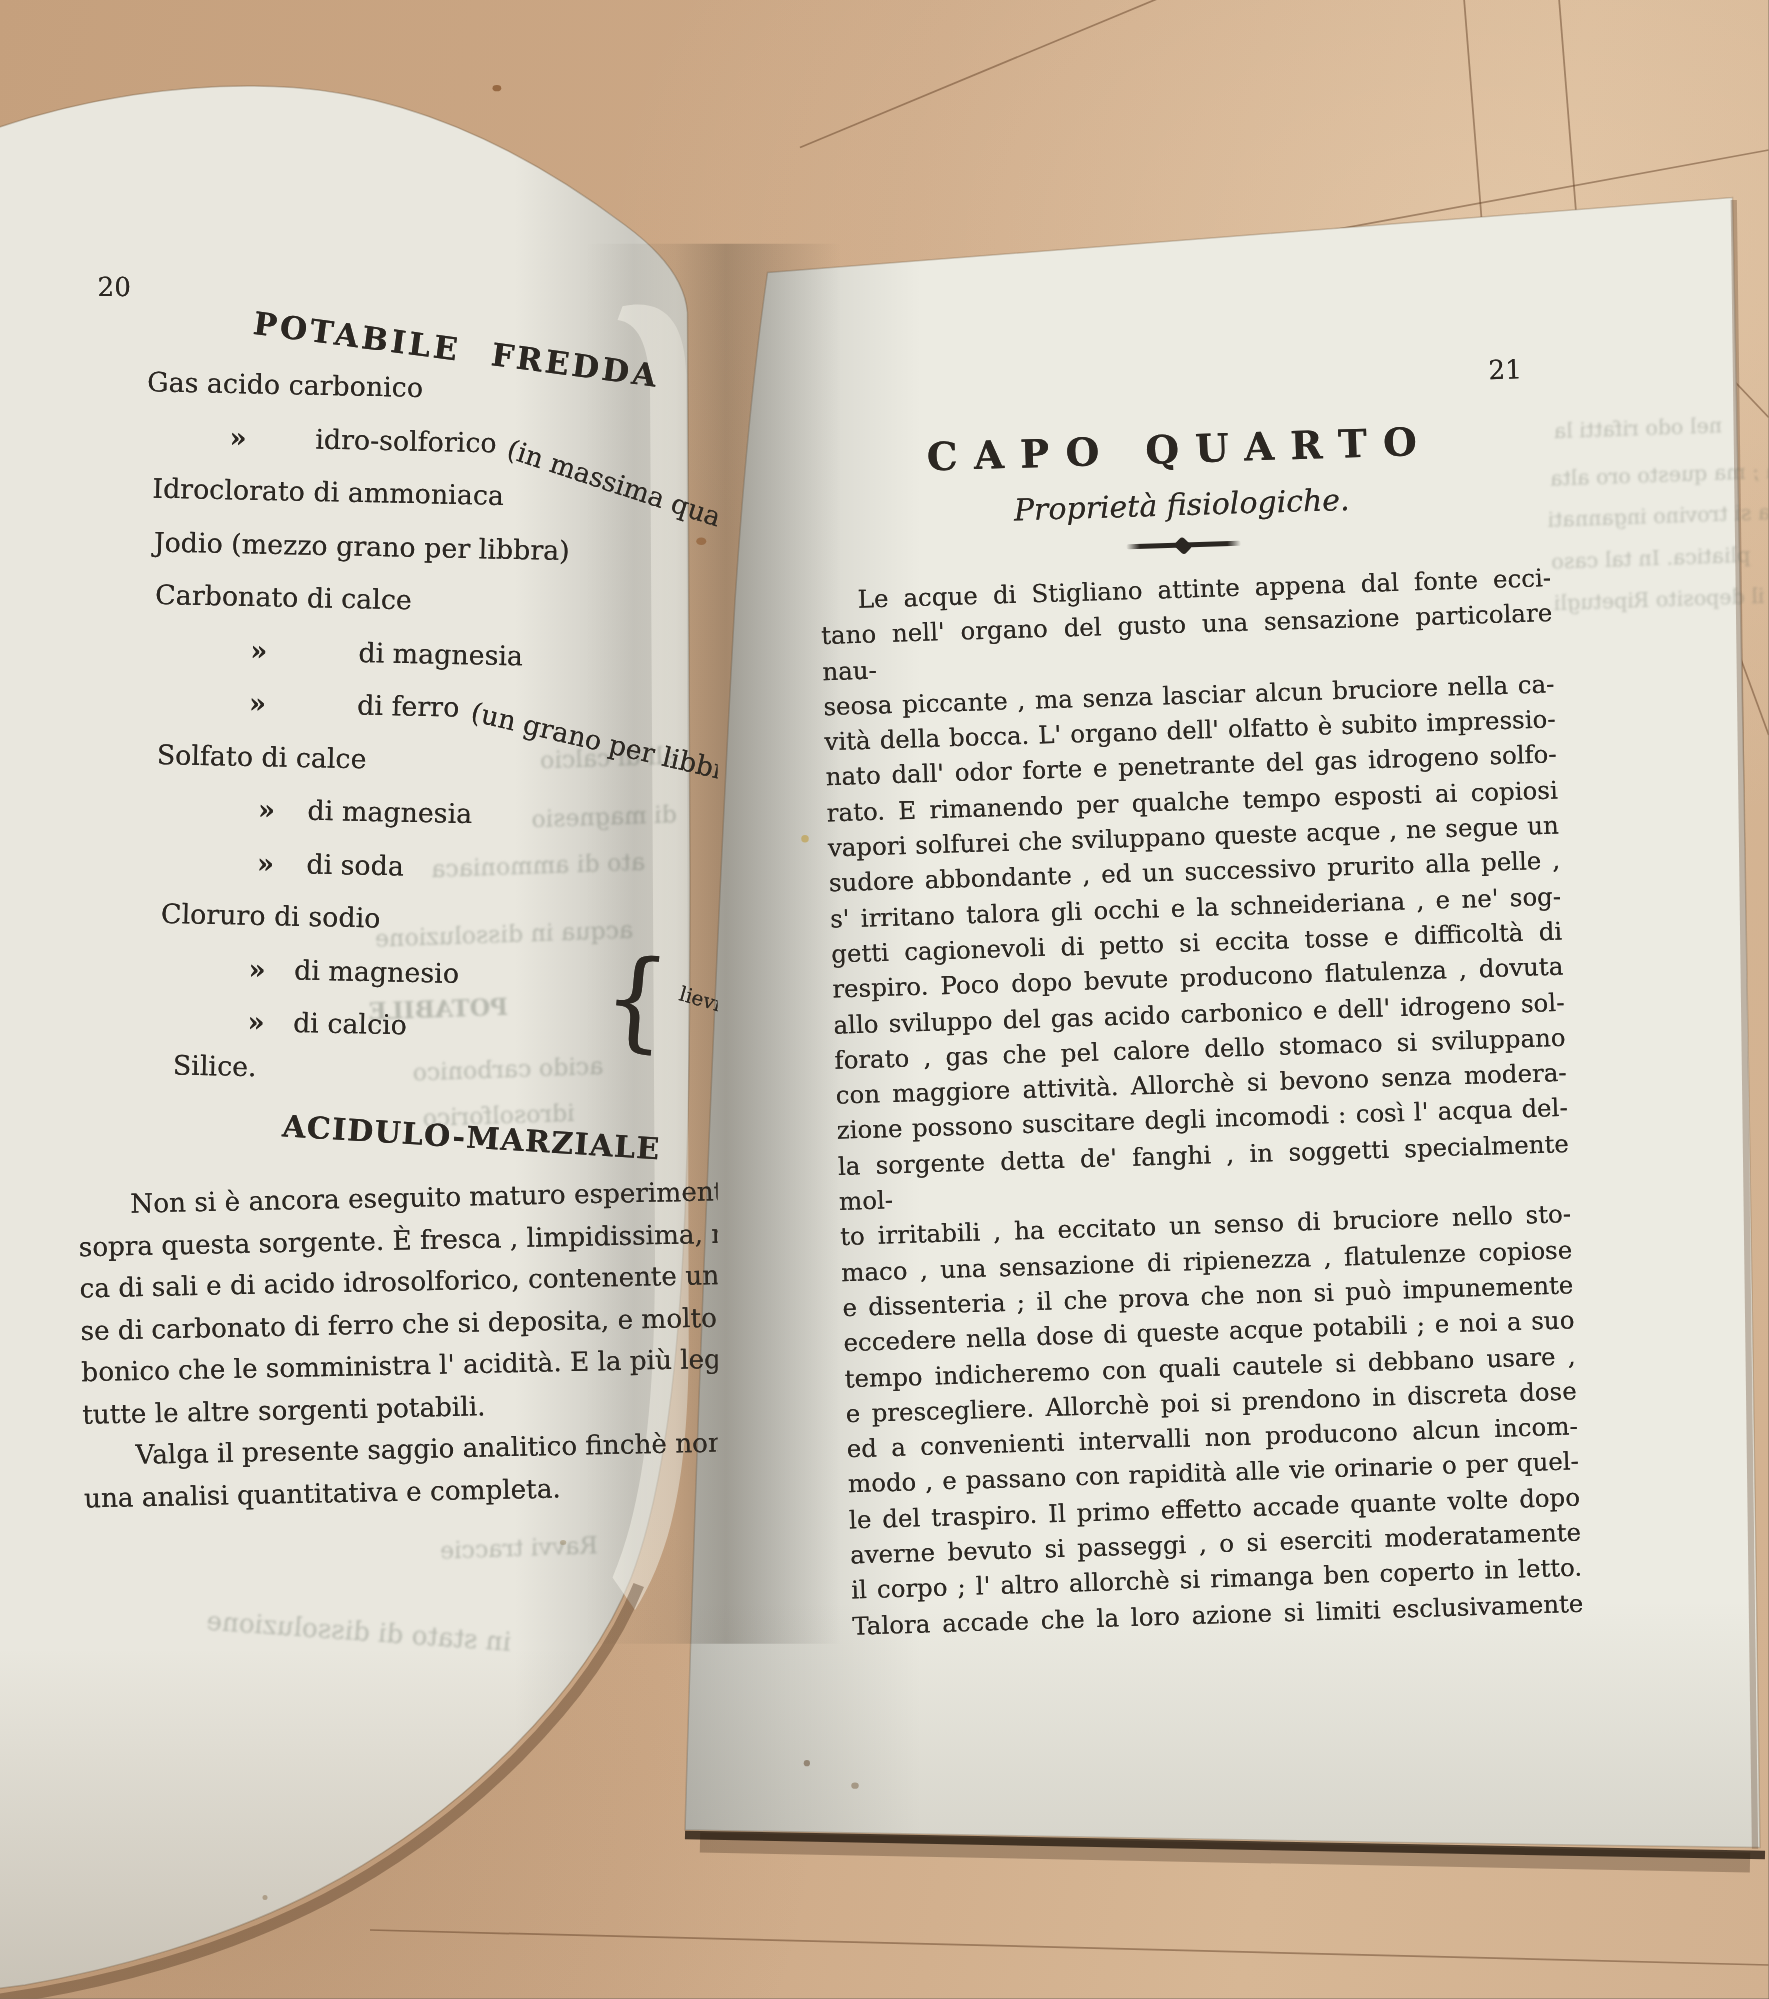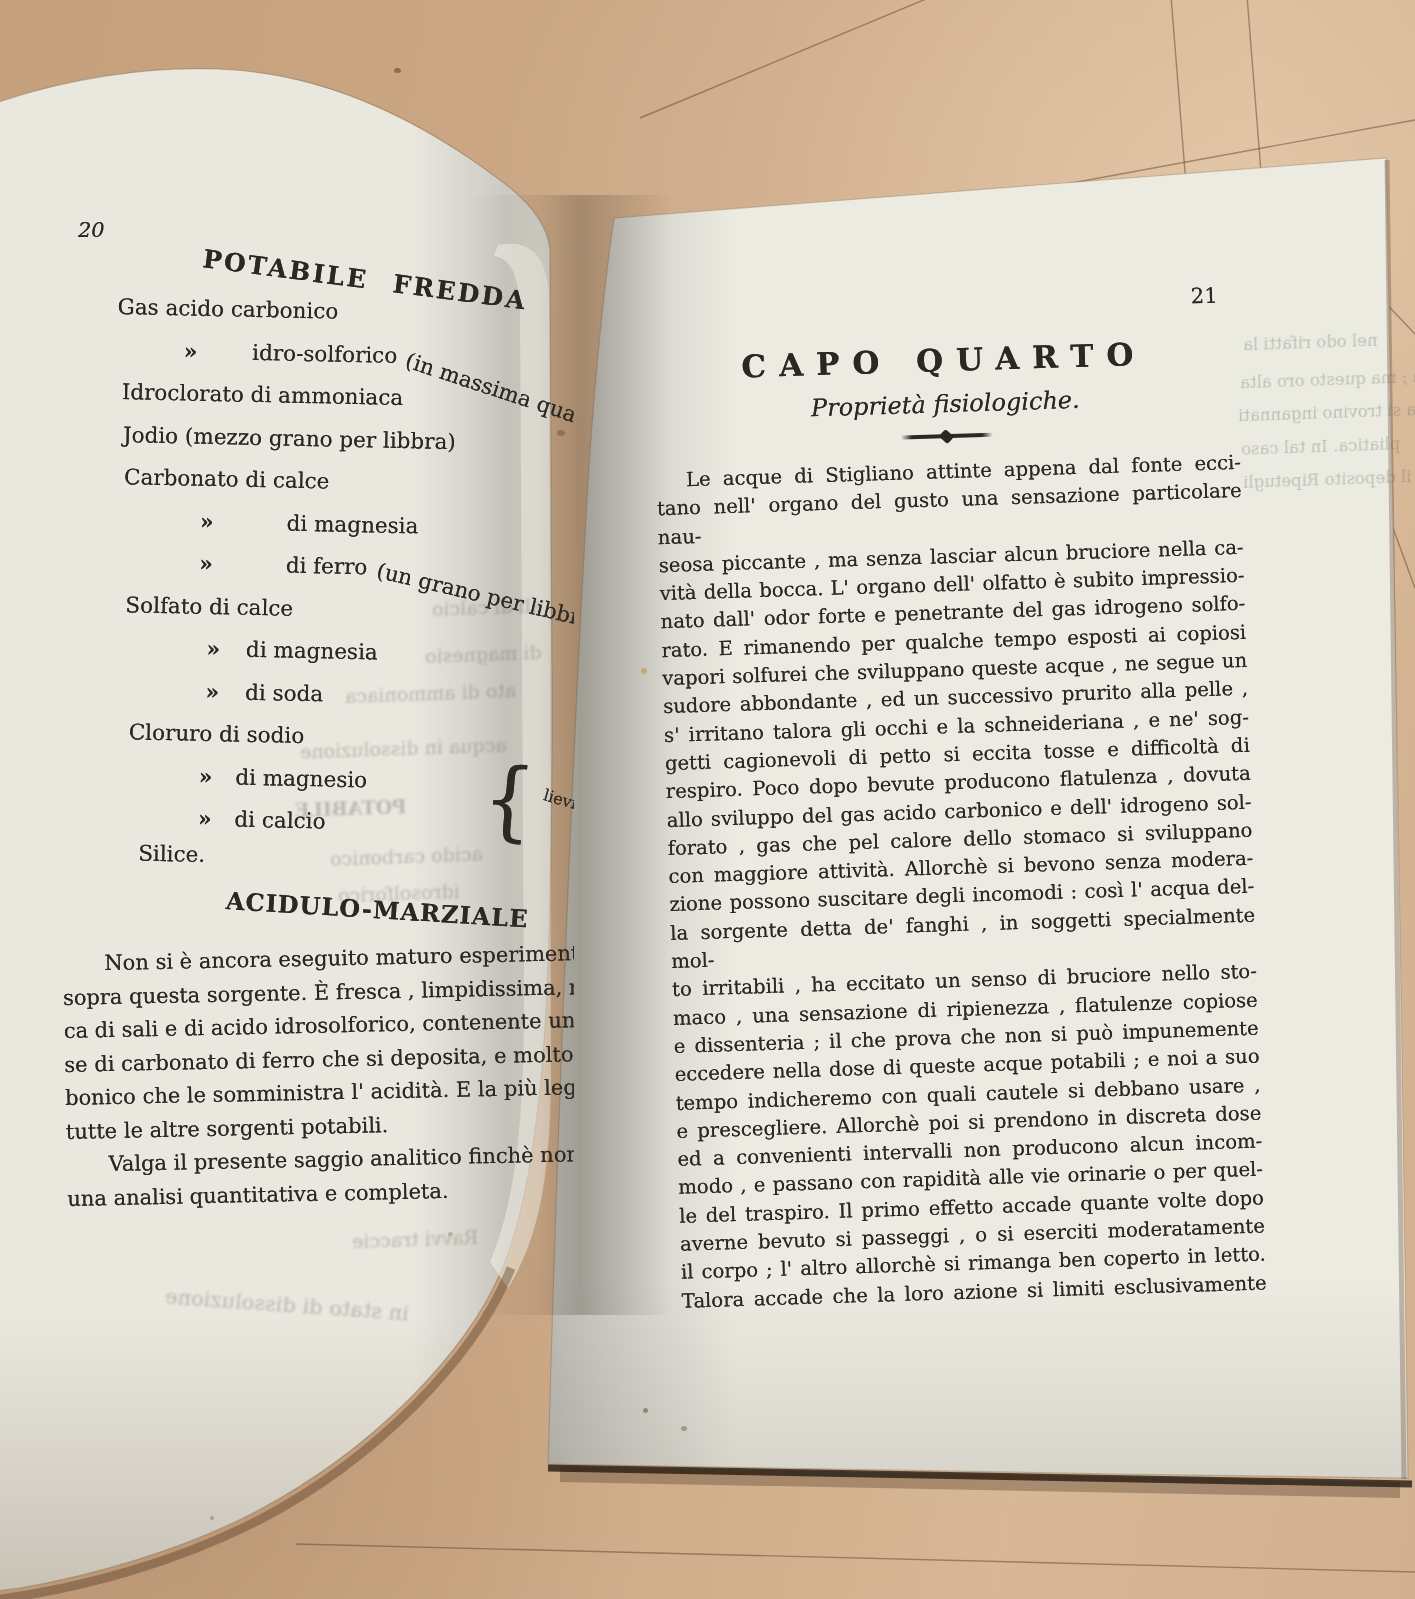--- a/index.html
+++ b/index.html
@@ -9,21 +9,21 @@
     background:
       radial-gradient(1200px 800px at 85% 12%, rgba(255,236,210,.28), transparent 60%),
       radial-gradient(900px 700px at 8% 92%, rgba(118,84,54,.20), transparent 60%),
       linear-gradient(100deg,#c5a07d 0%,#cda987 45%,#d7b795 75%,#d2b190 100%);
   }
   .pages-svg{position:absolute;left:0;top:0;}
   .ink{text-shadow:0 0 .5px rgba(43,39,34,.85);}
 
   
   .lp-clip{position:absolute;left:0;top:0;width:574px;height:1599px;overflow:hidden;}
-  .lp-num{position:absolute;left:78px;top:218px;font-size:21px;font-style:italic;}
+  .lp-num{position:absolute;left:78px;top:218px;font-size:21px;}
   .lp-h1{position:absolute;left:203px;top:244px;font-size:25px;font-weight:bold;
          letter-spacing:2.5px;word-spacing:14px;transform:rotate(7.5deg);transform-origin:0 50%;white-space:nowrap;}
   .lp-list{position:absolute;left:118px;top:294px;width:480px;font-size:21.5px;
            transform:rotate(1.2deg);transform-origin:0 0;}
   .lp-list .row{height:42.5px;white-space:nowrap;}
   .lp-list .lead{display:inline-block;font-weight:bold;}
   .lp-list .tail{display:inline-block;margin-left:10px;transform-origin:0 60%;}
   .row.m6{margin-left:6px}.row.m8{margin-left:8px}.row.m10{margin-left:10px}
   .row.m14{margin-left:14px}.row.m18{margin-left:20px}.row.sil{margin-left:32px}
   .row.g1 .lead{margin-left:67px;margin-right:55px}

